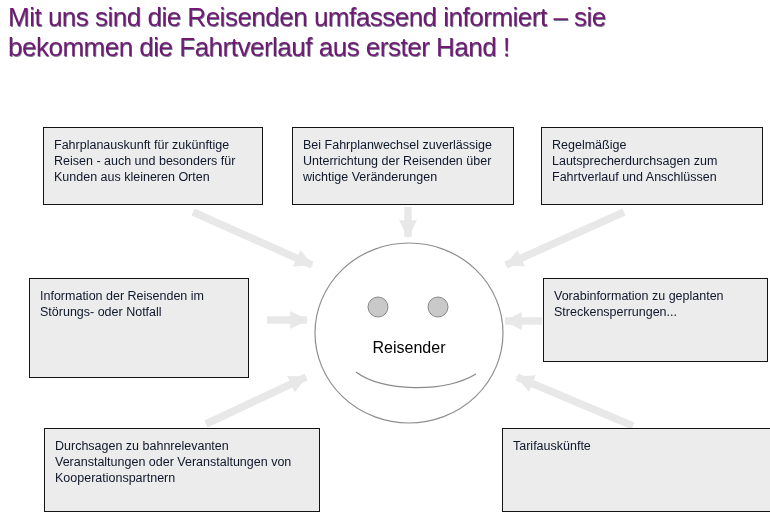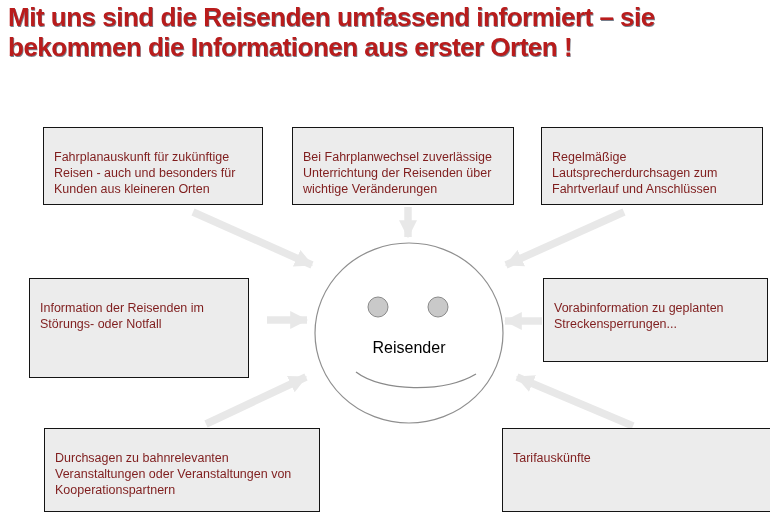--- a/index.html
+++ b/index.html
@@ -2,43 +2,43 @@
 <html><head>
 <meta charset="utf-8">
 <style>
   html,body{margin:0;padding:0}
   body{
     width:770px;height:516px;position:relative;overflow:hidden;
     background:#ffffff;font-family:"Liberation Sans",sans-serif;
   }
   .slide-title{
     position:absolute;left:8px;top:2px;width:758px;
-    font-weight:bold;font-size:26px;line-height:30px;
-    color:#b91c1c;letter-spacing:-0.5px;
+    font-weight:normal;font-size:26px;line-height:30px;
+    color:#701a75;letter-spacing:-0.5px;
     text-shadow:0.7px 0.9px 0 rgba(8,24,48,0.55);
   }
   .ibox{
     position:absolute;box-sizing:border-box;
     background:#ececec;border:1.5px solid #141414;
-    color:#7f1d1d;font-size:12.5px;line-height:1.28;
-    padding:21px 10px;
+    color:#0f172a;font-size:12.5px;line-height:1.28;
+    padding:9px 10px;
   }
   #diagram{position:absolute;left:0;top:0;z-index:1}
   .ibox{z-index:2}
   .center-label{
     position:absolute;left:309px;top:336px;width:200px;z-index:3;
     text-align:center;font-size:16px;line-height:24px;color:#000000;
   }
 </style>
 </head>
 <body>
 
 <div class="slide-title">
   <div>Mit uns sind die Reisenden umfassend informiert – sie</div>
-  <div>bekommen die Informationen aus erster Orten !</div>
+  <div>bekommen die Fahrtverlauf aus erster Hand !</div>
 </div>
 
 <svg id="diagram" width="770" height="516" viewBox="0 0 770 516">
   <defs>
     <marker id="ah" viewBox="0 0 3 3" markerWidth="2.4" markerHeight="2.4" refX="2.8" refY="1.5" orient="auto" markerUnits="strokeWidth">
       <path d="M0,0 L3,1.5 L0,3 Z" fill="#e8e8e8"></path>
     </marker>
   </defs>
 
   <g stroke="#e8e8e8" stroke-width="7.5" fill="none">

